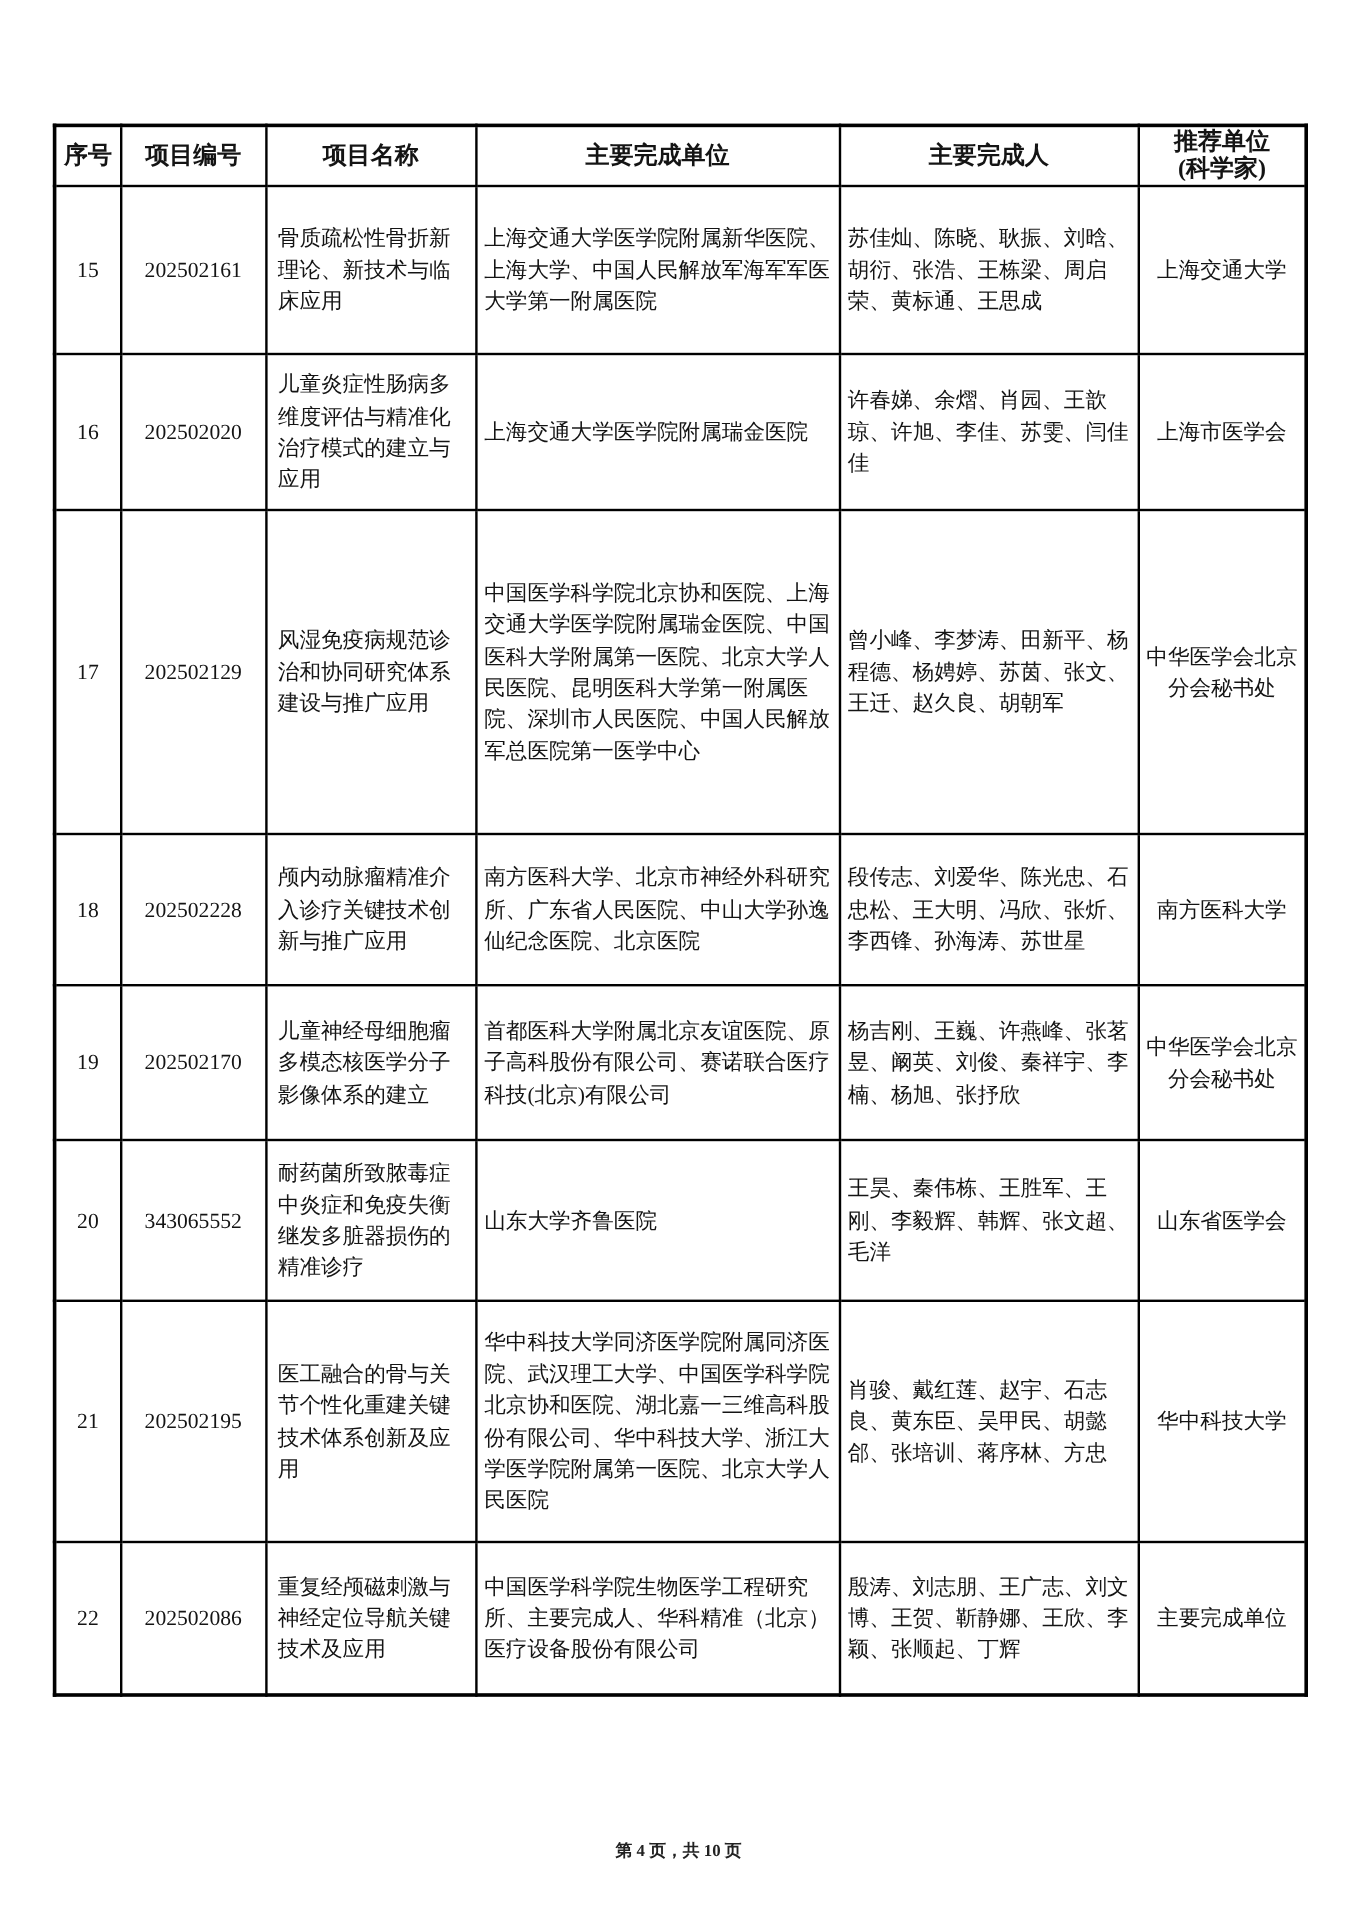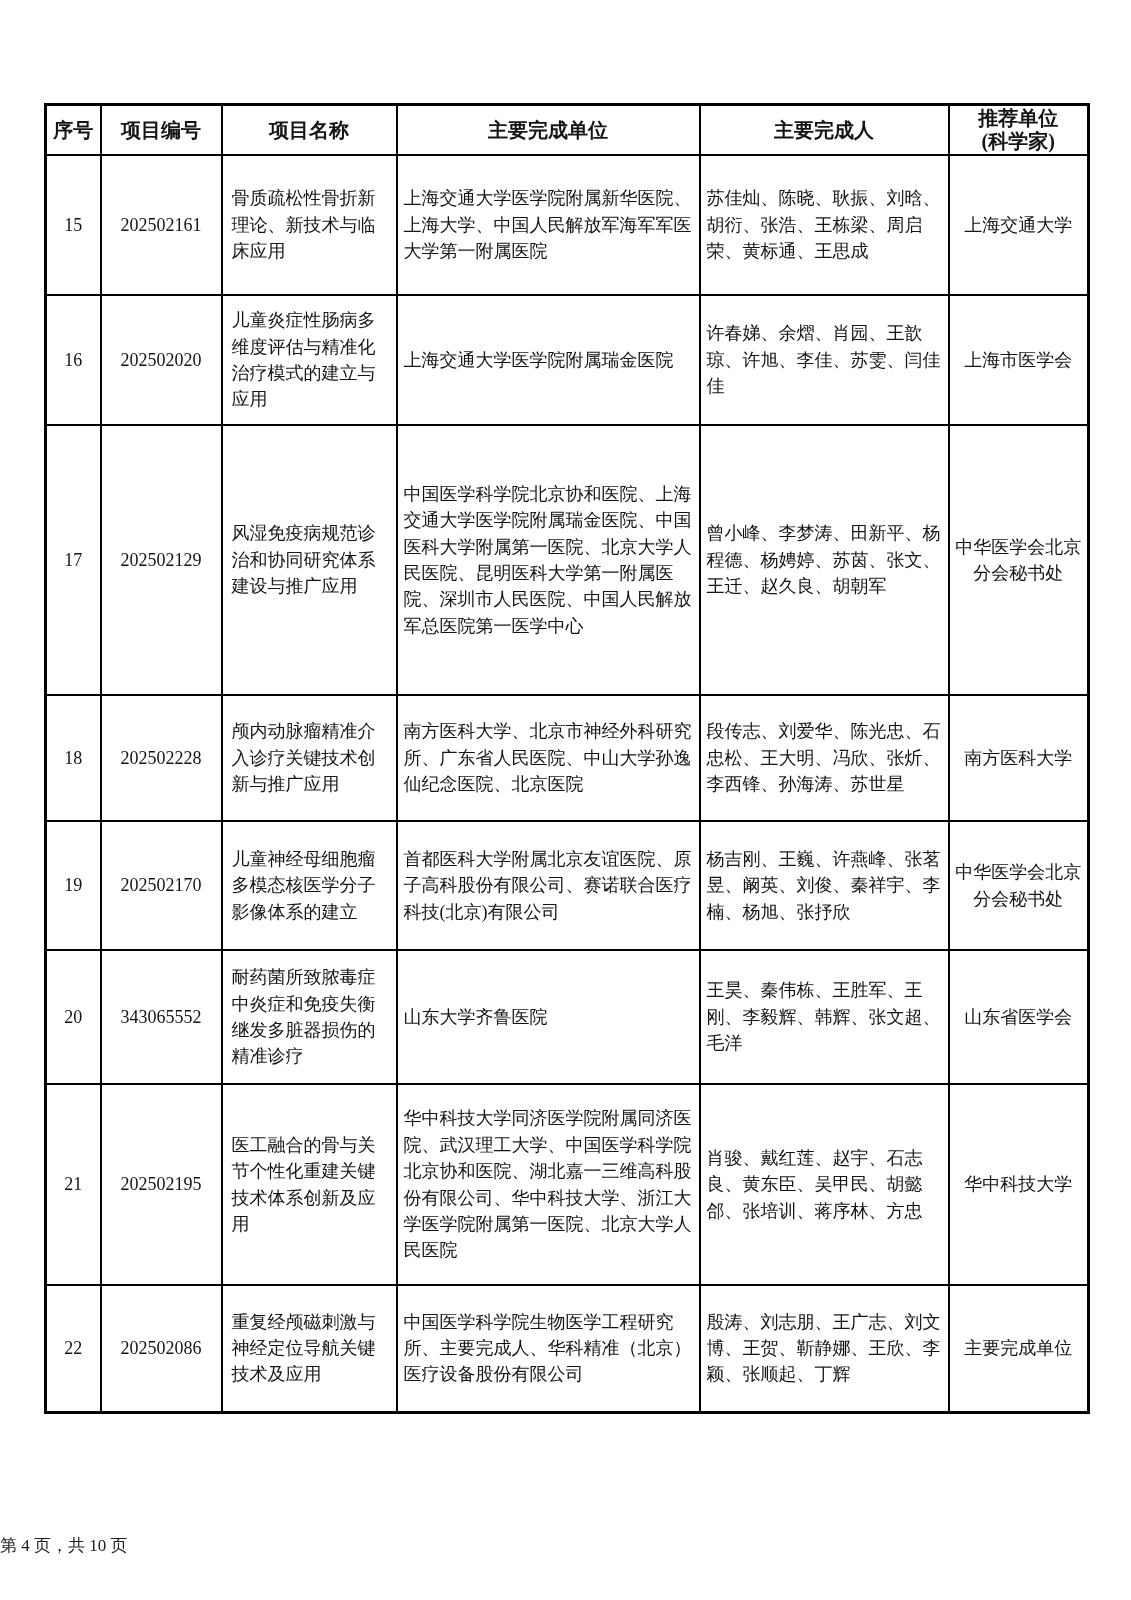--- a/index.html
+++ b/index.html
@@ -53,22 +53,24 @@
   tbody tr:nth-child(4) { height: 126px; }
   tbody tr:nth-child(5) { height: 129px; }
   tbody tr:nth-child(6) { height: 134px; }
   tbody tr:nth-child(7) { height: 201px; }
   tbody tr:nth-child(8) { height: 127px; }
   .page-footer {
     position: absolute;
     left: 0;
     top: 1534px;
     width: 100%;
-    font-size: 17px;
+    text-align: center;
+    font-size: 14px;
     color: #222;
+    font-weight: bold;
   }
 </style>
 </head>
 <body>
 
 <div class="page">
 
   <table class="awards-table">
     <colgroup>
       <col style="width:55px">

